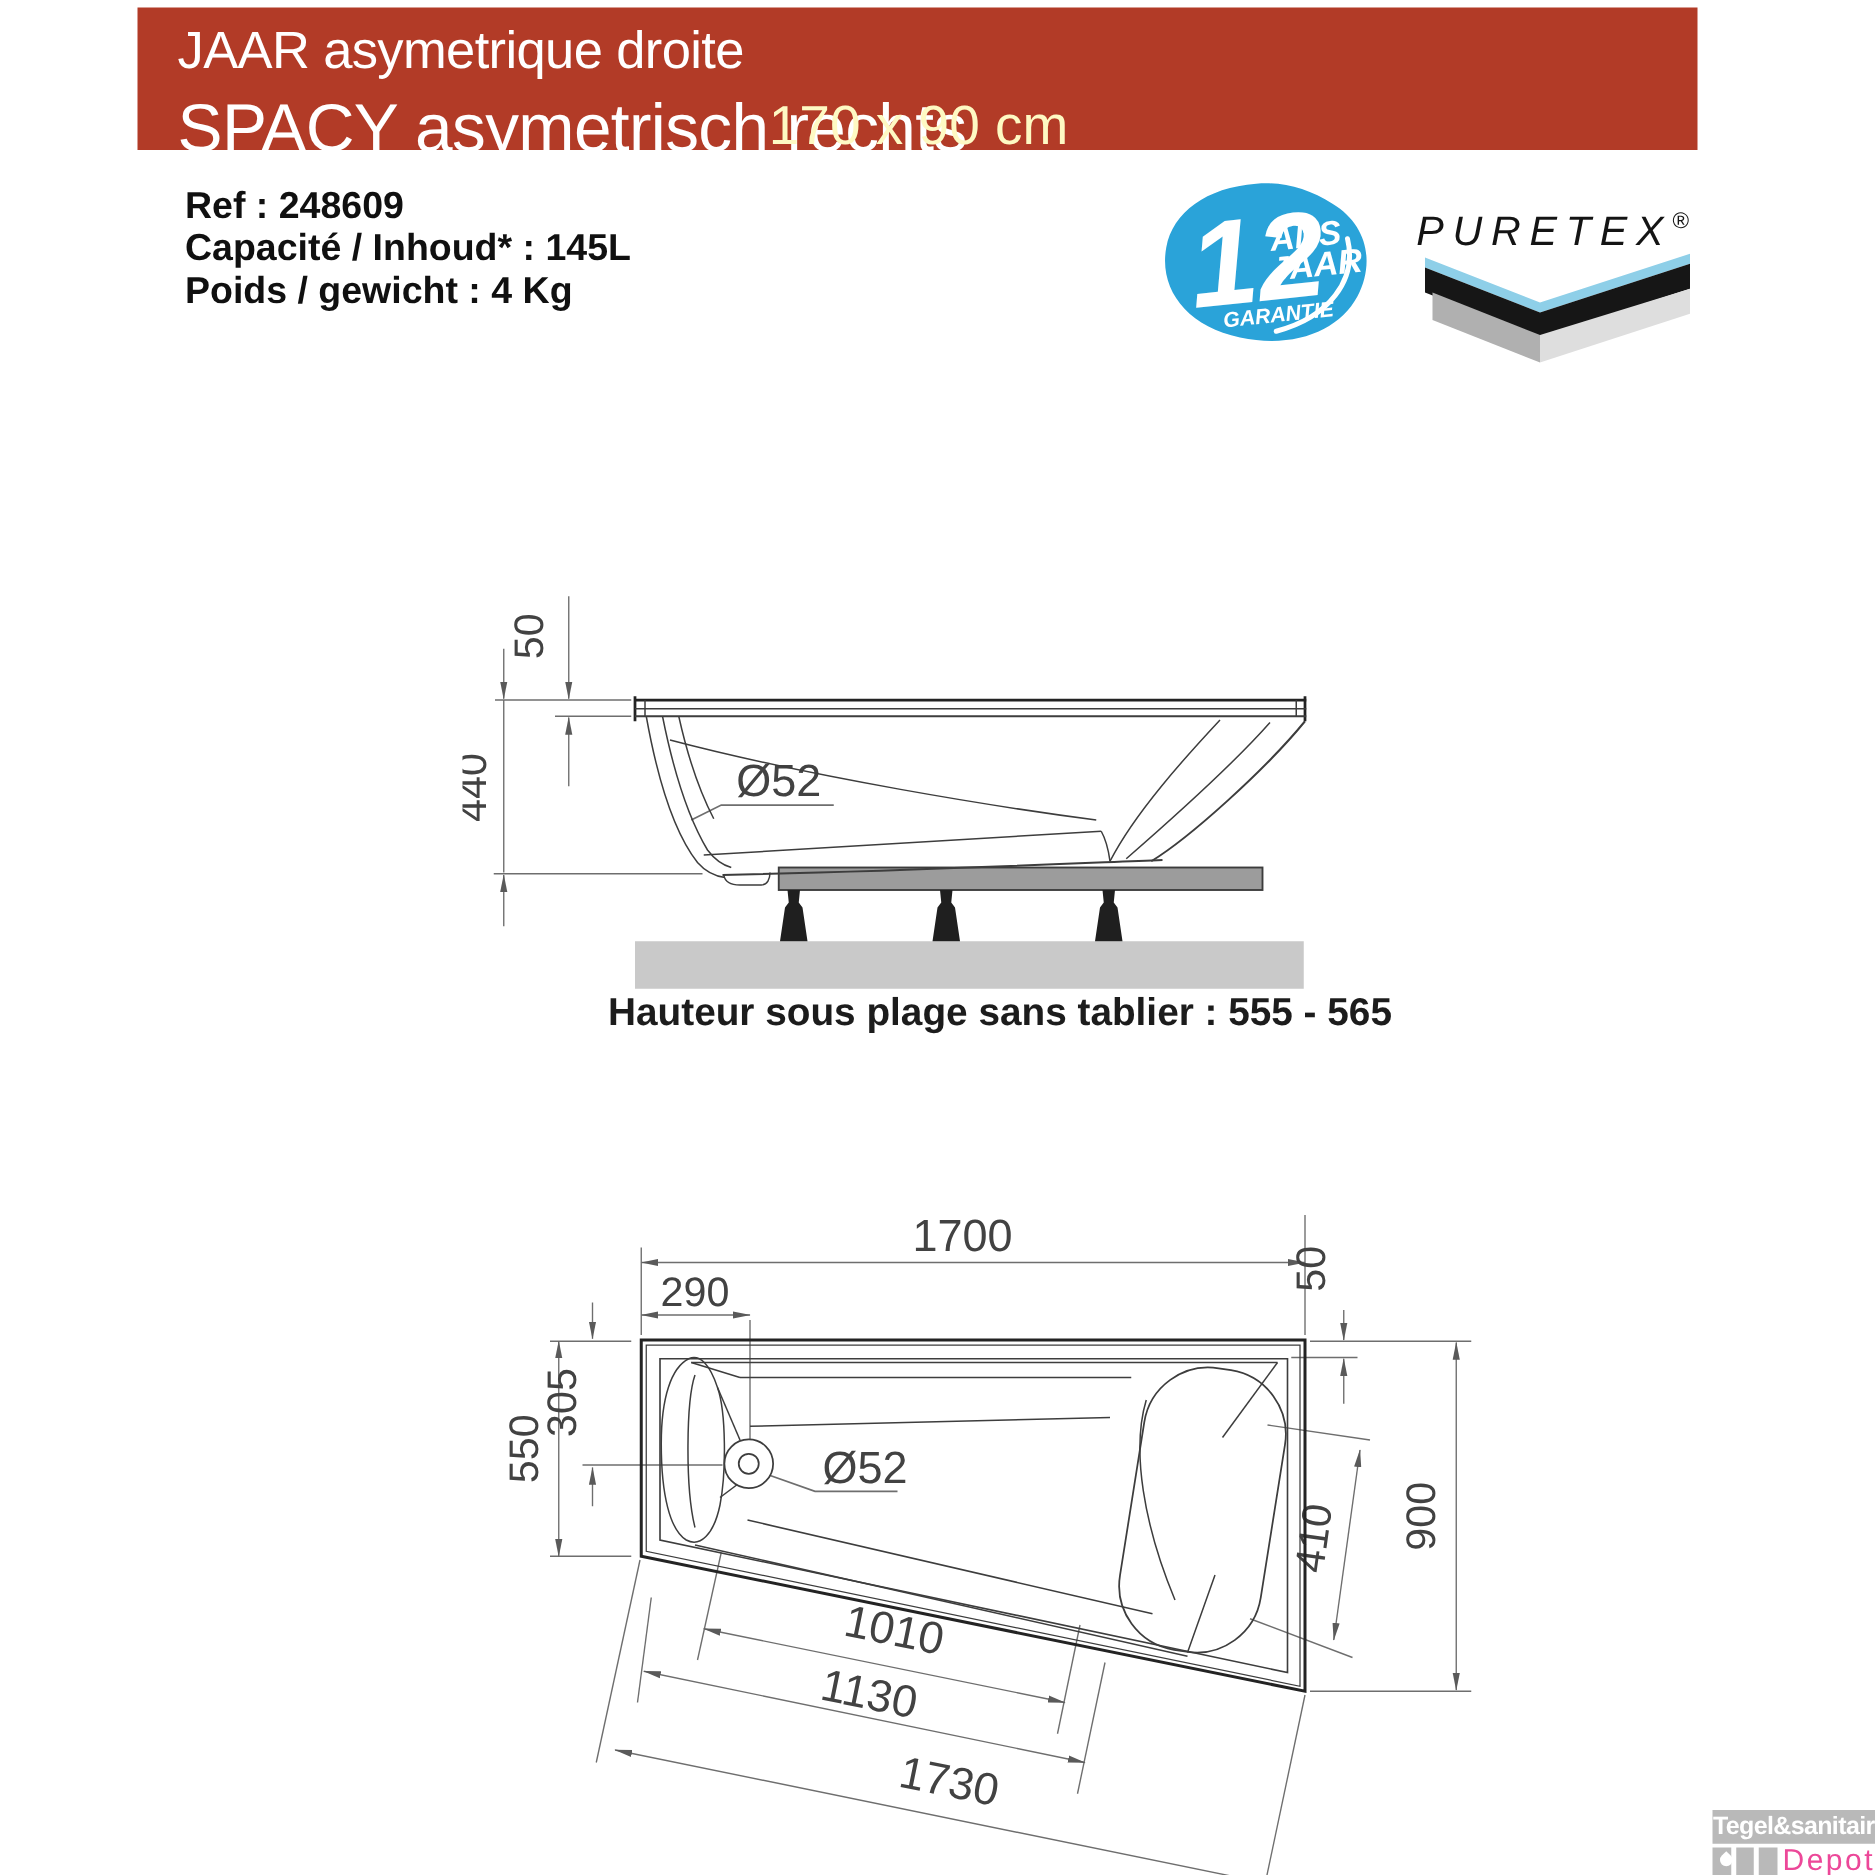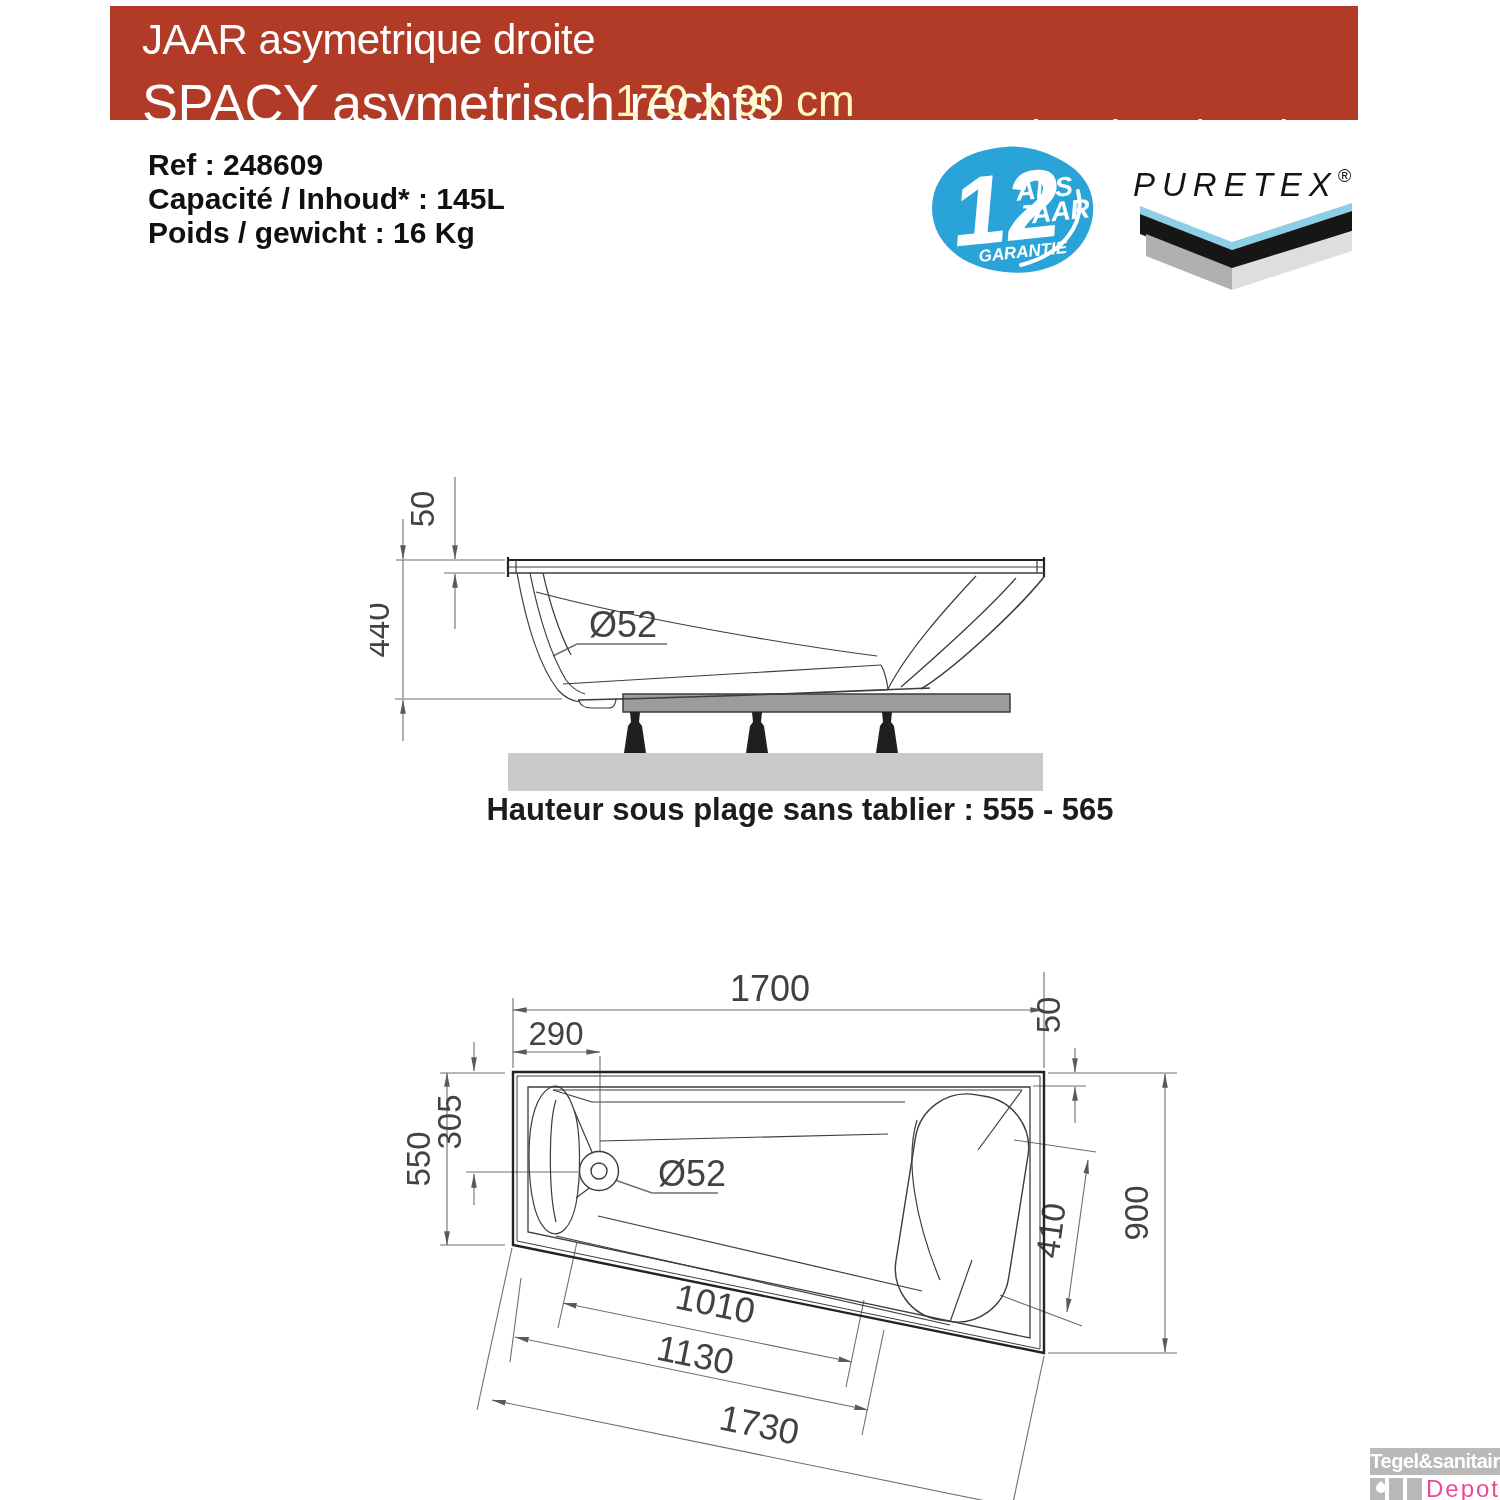--- a/index.html
+++ b/index.html
@@ -38,21 +38,21 @@
   <div class="band" style="background-color: rgb(178, 59, 39);">
     <div class="t1">JAAR asymetrique droite</div>
     <div class="t2">SPACY asymetrisch rechts</div>
     <div class="sz">170 x 90 cm</div>
     <div class="cat">Baignoires / Baden</div>
   </div>
 
   <div class="info">
     <div>Ref : 248609</div>
     <div>Capacité / Inhoud* : 145L</div>
-    <div>Poids / gewicht : 16 Kg</div>
+    <div>Poids / gewicht : 4 Kg</div>
   </div>
 
   <svg class="abs" style="left:920px;top:138px;" width="195" height="150" viewBox="920 138 195 150">
     <path d="M1005,147 C965,150 938,170 933,198 C927,231 949,261 992,270
              C1035,279 1071,265 1086,237 C1100,210 1094,180 1066,163 C1047,151 1026,145 1005,147 Z" fill="#2aa3d9"></path>
     <path d="M1078,191 C1086,224 1063,254 1021,265" fill="none" stroke="#ffffff" stroke-width="4" stroke-linecap="round"></path>
     <g transform="rotate(-6 1015 210)" fill="#ffffff" font-style="italic" font-weight="700">
       <text x="952" y="240" font-size="97">12</text>
       <text x="1018" y="201" font-size="27">ANS</text>
       <text x="1016" y="225" font-size="27">JAAR</text>

